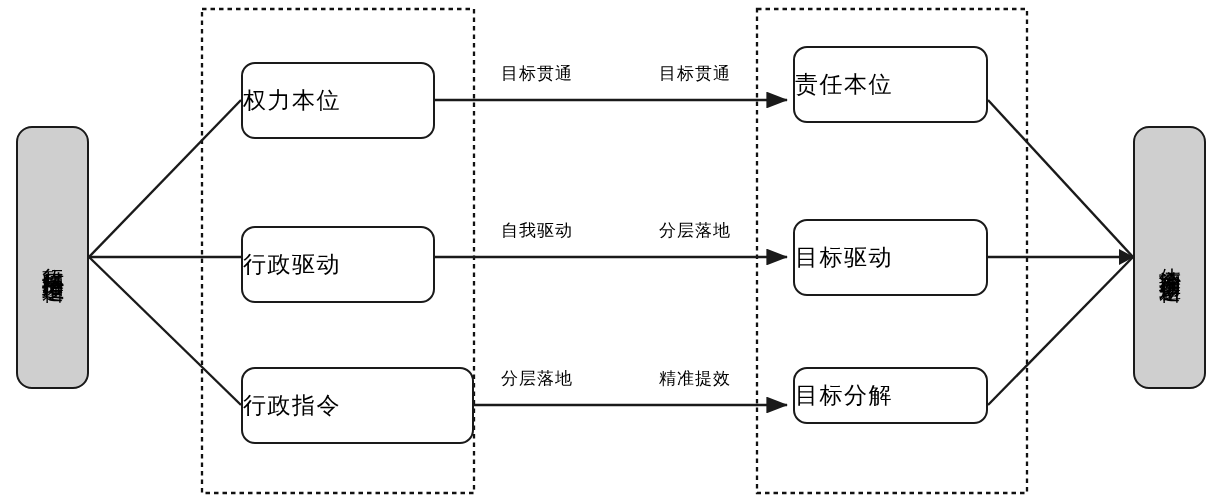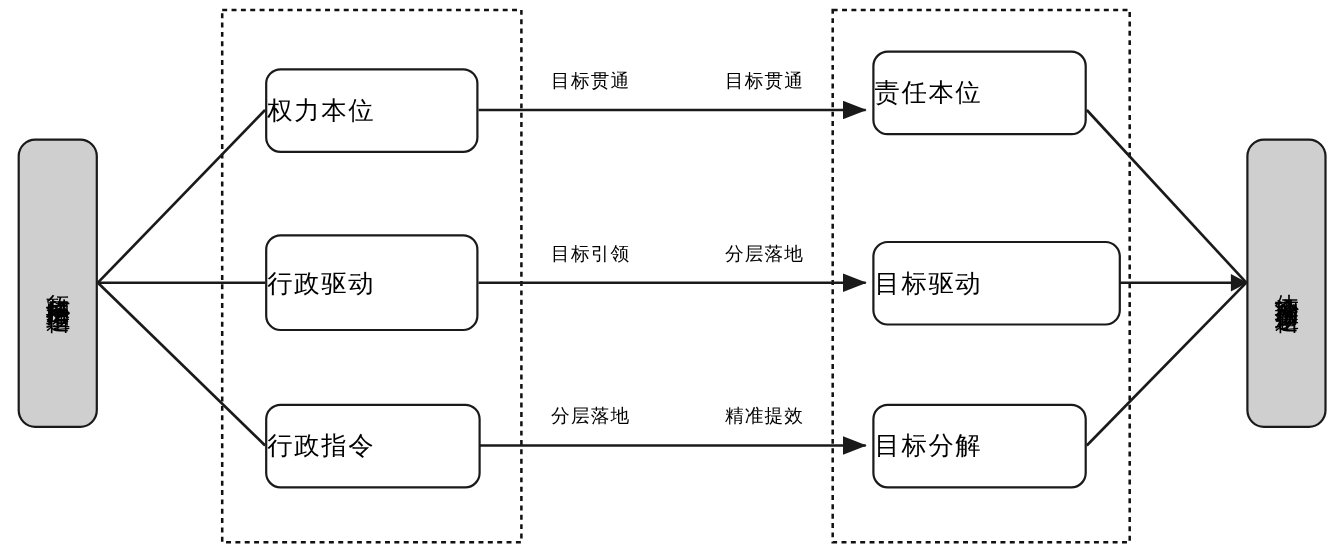--- a/index.html
+++ b/index.html
@@ -124,31 +124,31 @@
 
   <div class="node-box" style="left:241px; top:62px; width:194px; height:77px;">
     <span class="node-label">权力本位</span>
   </div>
   <div class="edge-label" style="left:537px; top:62px;">目标贯通</div>
   <div class="edge-label" style="left:695px; top:62px;">目标贯通</div>
   <div class="node-box" style="left:793px; top:46px; width:195px; height:77px;">
     <span class="node-label">责任本位</span>
   </div>
 
-  <div class="node-box" style="left:241px; top:213px; width:194px; height:88px;">
+  <div class="node-box" style="left:241px; top:226px; width:194px; height:77px;">
     <span class="node-label">行政驱动</span>
   </div>
-  <div class="edge-label" style="left:537px; top:219px;">目标引领</div>
+  <div class="edge-label" style="left:537px; top:219px;">自我驱动</div>
   <div class="edge-label" style="left:695px; top:219px;">分层落地</div>
-  <div class="node-box" style="left:793px; top:219px; width:226px; height:77px;">
+  <div class="node-box" style="left:793px; top:219px; width:195px; height:77px;">
     <span class="node-label">目标驱动</span>
   </div>
 
-  <div class="node-box" style="left:241px; top:367px; width:196px; height:77px;">
+  <div class="node-box" style="left:241px; top:367px; width:233px; height:77px;">
     <span class="node-label">行政指令</span>
   </div>
   <div class="edge-label" style="left:537px; top:367px;">分层落地</div>
   <div class="edge-label" style="left:695px; top:367px;font-family:Liberation Mono, monospace;">精准提效</div>
-  <div class="node-box" style="left:793px; top:367px; width:195px; height:77px;">
+  <div class="node-box" style="left:793px; top:367px; width:195px; height:57px;">
     <span class="node-label">目标分解</span>
   </div>
 
 </div>
 
 </body></html>

